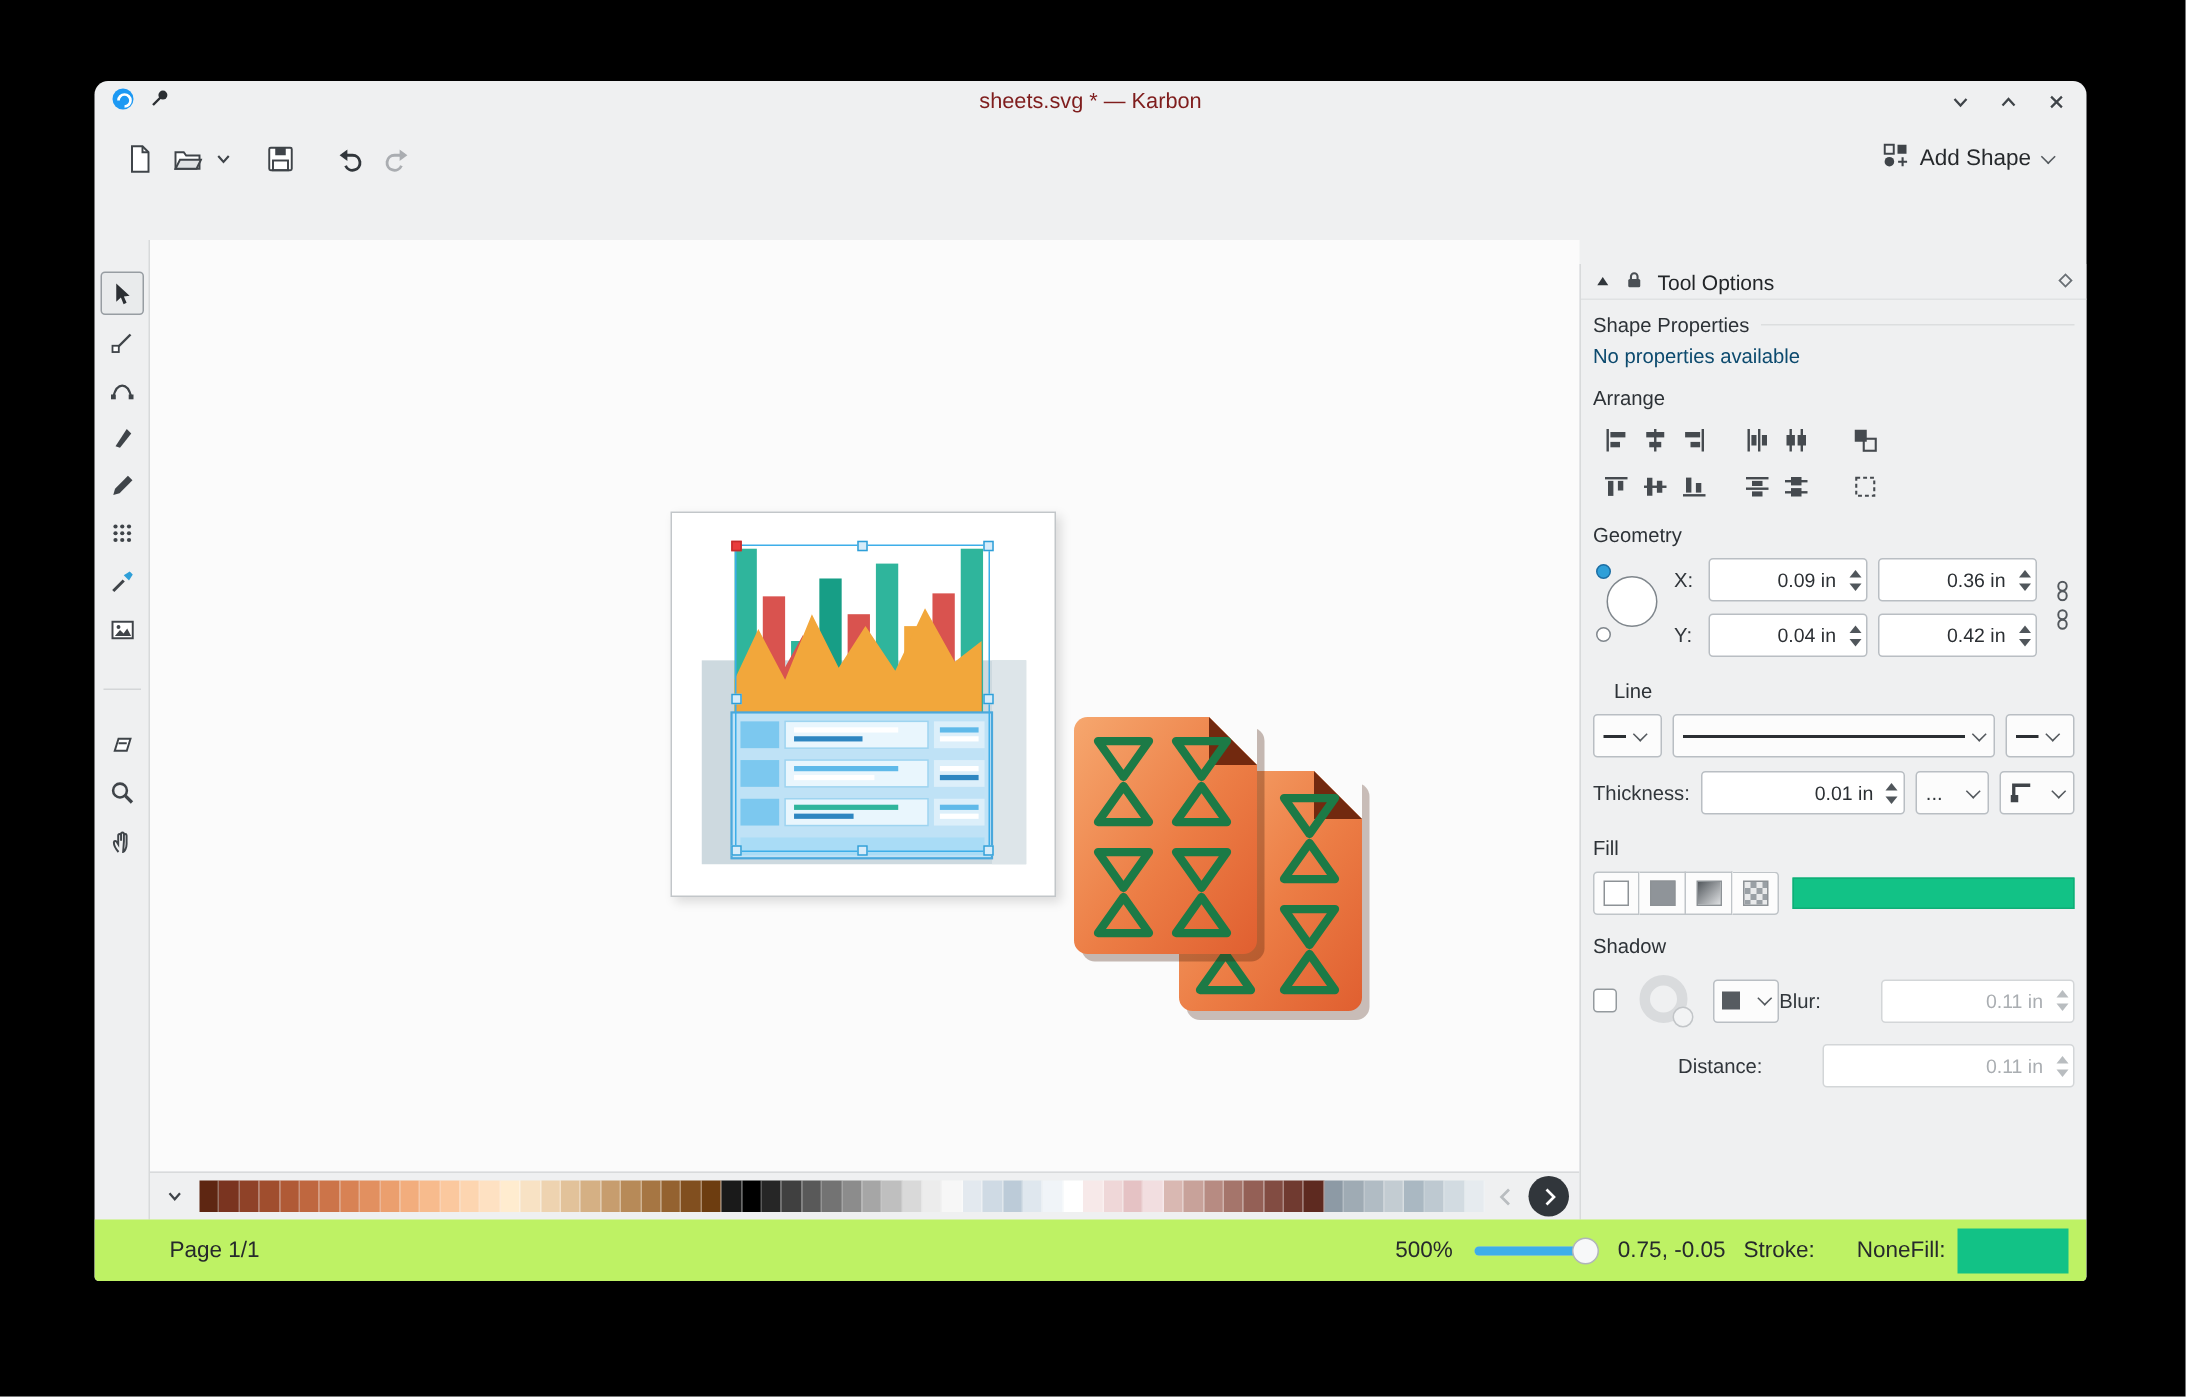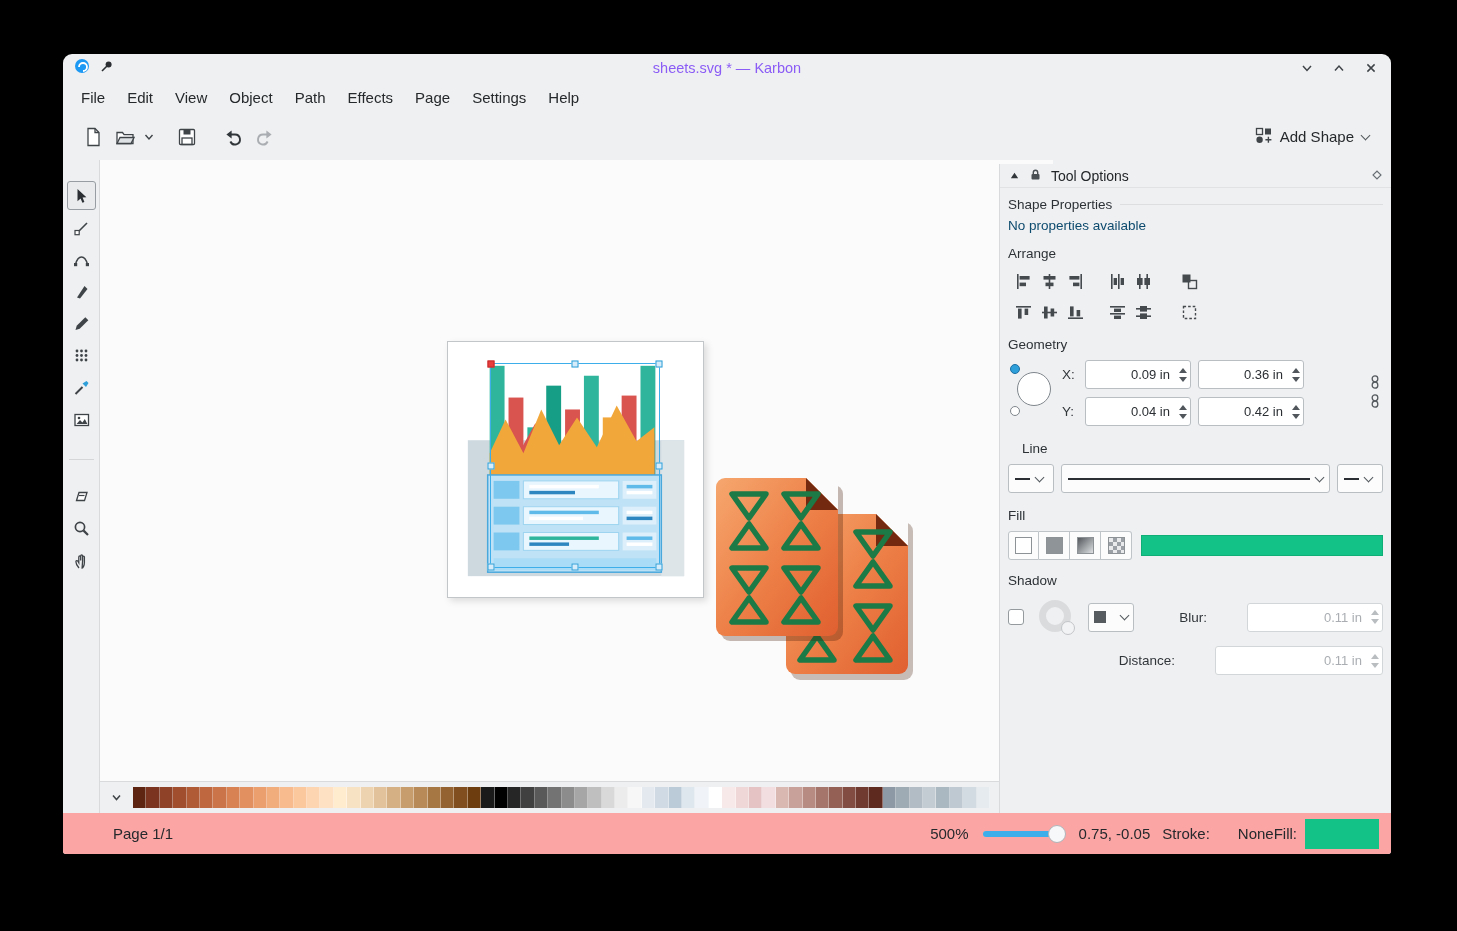--- a/index.html
+++ b/index.html
@@ -5,21 +5,21 @@
   * { margin:0; padding:0; box-sizing:border-box; }
   html,body { width:1457px; height:931px; }
   body { background:#000; font-family:"Liberation Sans", sans-serif; color:#26292c; overflow:hidden; position:relative; }
 
   .window { position:absolute; left:63px; top:54px; width:1328px; height:800px;
             background:#eff0f1; border-radius:9px 9px 3px 3px; overflow:hidden; }
 
   
   .titlebar { position:relative; height:28px; display:flex; align-items:center; padding:0 11px; }
   .tb-left { display:flex; align-items:center; gap:10px; z-index:2; }
-  .titlebar .title { position:absolute; left:0; right:0; text-align:center; font-size:14.5px; color:#8b5cf6; }
+  .titlebar .title { position:absolute; left:0; right:0; text-align:center; font-size:14.5px; color:#7f1d1d; }
   .win-controls { margin-left:auto; display:flex; align-items:center; gap:14px; z-index:2; }
   .win-btn { width:18px; height:18px; display:flex; align-items:center; justify-content:center; }
 
   
   .menubar { height:31px; display:flex; align-items:center; padding-left:7px; }
   .menu-item { padding:5px 11px; font-size:15px; border-radius:3px; }
 
   
   .toolbar { height:47px; display:flex; align-items:center; padding:0 14px; }
   .tbtn { width:32px; height:32px; display:flex; align-items:center; justify-content:center; border-radius:3px; }
@@ -38,21 +38,21 @@
   .canvas { position:absolute; left:0; right:0; top:0; height:621px; background:#fbfbfb; overflow:hidden; }
   .artboard { position:absolute; left:347px; top:181px; width:257px; height:257px; background:#fff;
               border:1px solid #c2c6c9; box-shadow:3px 3px 7px rgba(0,0,0,0.13); }
 
   .sel-box { position:absolute; left:390px; top:203px; width:170px; height:205px;
              border:1px solid #3daee9; pointer-events:none; }
   .handle { position:absolute; width:7px; height:7px; background:#d6ecfa; border:1px solid #2e9fd8; transform:translate(-50%,-50%); }
   .handle.red { background:#e93d3d; border-color:#c42b2b; }
 
   
-  .docker { position:absolute; right:0; top:4px; bottom:0; width:392px; background:#eff0f1; border-left:1px solid #d8dadb; font-size:13.5px; color:#31363b; }
+  .docker { position:absolute; right:0; top:16px; bottom:0; width:338px; background:#eff0f1; border-left:1px solid #d8dadb; font-size:13.5px; color:#31363b; }
   .docker-header { height:24px; display:flex; align-items:center; gap:9px; padding:0 9px; border-bottom:1px solid #e0e2e3; }
   .docker-header .dh-title { font-size:14px; color:#232629; }
   .docker-header .spacer { flex:1; }
   .docker-body { padding:5px 8px 0; }
 
   .sec-title { display:flex; align-items:center; gap:8px; color:#2d3237; }
   .sec-title .rule { flex:1; height:1px; background:#dcdedf; }
   .muted { color:#0c4a6e; margin-top:6px; }
 
   .arr-row { display:flex; align-items:center; margin:0 0 5px 2px; }
@@ -118,21 +118,21 @@
 
   
   .palette { position:absolute; left:0; right:0; top:621px; height:32px; background:#eff0f1; border-top:1px solid #d8dadb; display:flex; align-items:center; }
   .pal-drop { width:26px; height:24px; margin-left:3px; display:flex; align-items:center; justify-content:center; border-radius:3px; }
   .swatches { display:flex; height:21px; margin-left:4px; width:858px; }
   .swatch { width:13.4px; height:21px; border-right:1px solid rgba(255,255,255,0.35); }
   .pal-prev { margin-left:7px; color:#b9bdc0; display:flex; align-items:center; }
   .pal-next { margin-left:9px; width:27px; height:27px; border-radius:50%; background:#31363b; display:flex; align-items:center; justify-content:center; }
 
   
-  .statusbar { position:absolute; left:0; right:0; bottom:0; height:41px; display:flex; align-items:center; padding:0 12px 0 50px; font-size:15px; background:#fca5a5; }
+  .statusbar { position:absolute; left:0; right:0; bottom:0; height:41px; display:flex; align-items:center; padding:0 12px 0 50px; font-size:15px; background:#bef264; }
   .sb-spacer { flex:1; }
   .slider { position:relative; width:82px; height:20px; margin-left:14px; }
   .slider .track { position:absolute; left:0; right:0; top:7px; height:6px; border-radius:3px; background:#c9ced2; }
   .slider .fill { position:absolute; left:0; top:7px; height:6px; width:74px; border-radius:3px; background:#3daee9; }
   .slider .shandle { position:absolute; left:65px; top:1px; width:18px; height:18px; border-radius:50%; background:#f7f8f9; border:1px solid #b0b5b9; }
   .sb-coords { margin-left:14px; }
   .sb-stroke-label { margin-left:12px; }
   .sb-stroke-val { margin-left:28px; }
   .sb-fill-label { }
   .sb-fill-swatch { margin-left:8px; width:74px; height:30px; }
@@ -170,31 +170,20 @@
           </svg>
       </span>
       <span class="win-btn">
         <svg width="14" height="14" viewBox="0 0 14 14">
             <path d="M3.4 3.4 L10.6 10.6 M10.6 3.4 L3.4 10.6" stroke="#3f4449" stroke-width="1.5"></path>
           </svg>
       </span>
     </div>
   </div>
 
-  <div class="menubar">
-    <span class="menu-item">File</span>
-    <span class="menu-item">Edit</span>
-    <span class="menu-item">View</span>
-    <span class="menu-item">Object</span>
-    <span class="menu-item">Path</span>
-    <span class="menu-item">Effects</span>
-    <span class="menu-item">Page</span>
-    <span class="menu-item">Settings</span>
-    <span class="menu-item">Help</span>
-  </div>
 
   <div class="toolbar">
     <span class="tbtn">
       <svg width="20" height="20" viewBox="0 0 20 20">
           <path d="M5 1.5 h7 l4 4 V18.5 H5 z" fill="#fff" stroke="#3f4449" stroke-width="1.3"></path>
           <path d="M12 1.5 v4 h4" fill="none" stroke="#3f4449" stroke-width="1.3"></path>
         </svg>
     </span>
     <span class="tbtn">
       <svg width="20" height="20" viewBox="0 0 20 20">
@@ -697,20 +686,41 @@
             </div>
           <div class="combo wide">
               <span class="lg long"></span>
               <span class="chev"></span>
             </div>
           <div class="combo small">
               <span class="lg"></span>
               <span class="chev"></span>
             </div>
         </div>
+        <div class="thick-row">
+          <span>Thickness:</span>
+          <div class="spin">
+            <span class="val">0.01 in</span>
+            <span class="arr-col">
+                <i class="sp-up"></i>
+                <i class="sp-dn"></i>
+              </span>
+          </div>
+          <div class="combo join">
+            <span>...</span>
+            <span class="chev"></span>
+          </div>
+          <div class="combo cap">
+            <span><svg width="16" height="15" viewBox="0 0 16 15">
+                  <path d="M2.5 12 V3.5 H13.5" fill="none" stroke="#3f4449" stroke-width="2.2"></path>
+                  <rect x="0.5" y="10" width="5" height="5" fill="#3f4449"></rect>
+                </svg></span>
+            <span class="chev"></span>
+          </div>
+        </div>
 
         <div class="sec-title" style="margin:15px 0 0;">
           <span>Fill</span>
         </div>
         <div class="fill-row">
           <span class="fbtn">
               <span class="fic none"></span>
             </span>
           <span class="fbtn">
               <span class="fic solid"></span>

